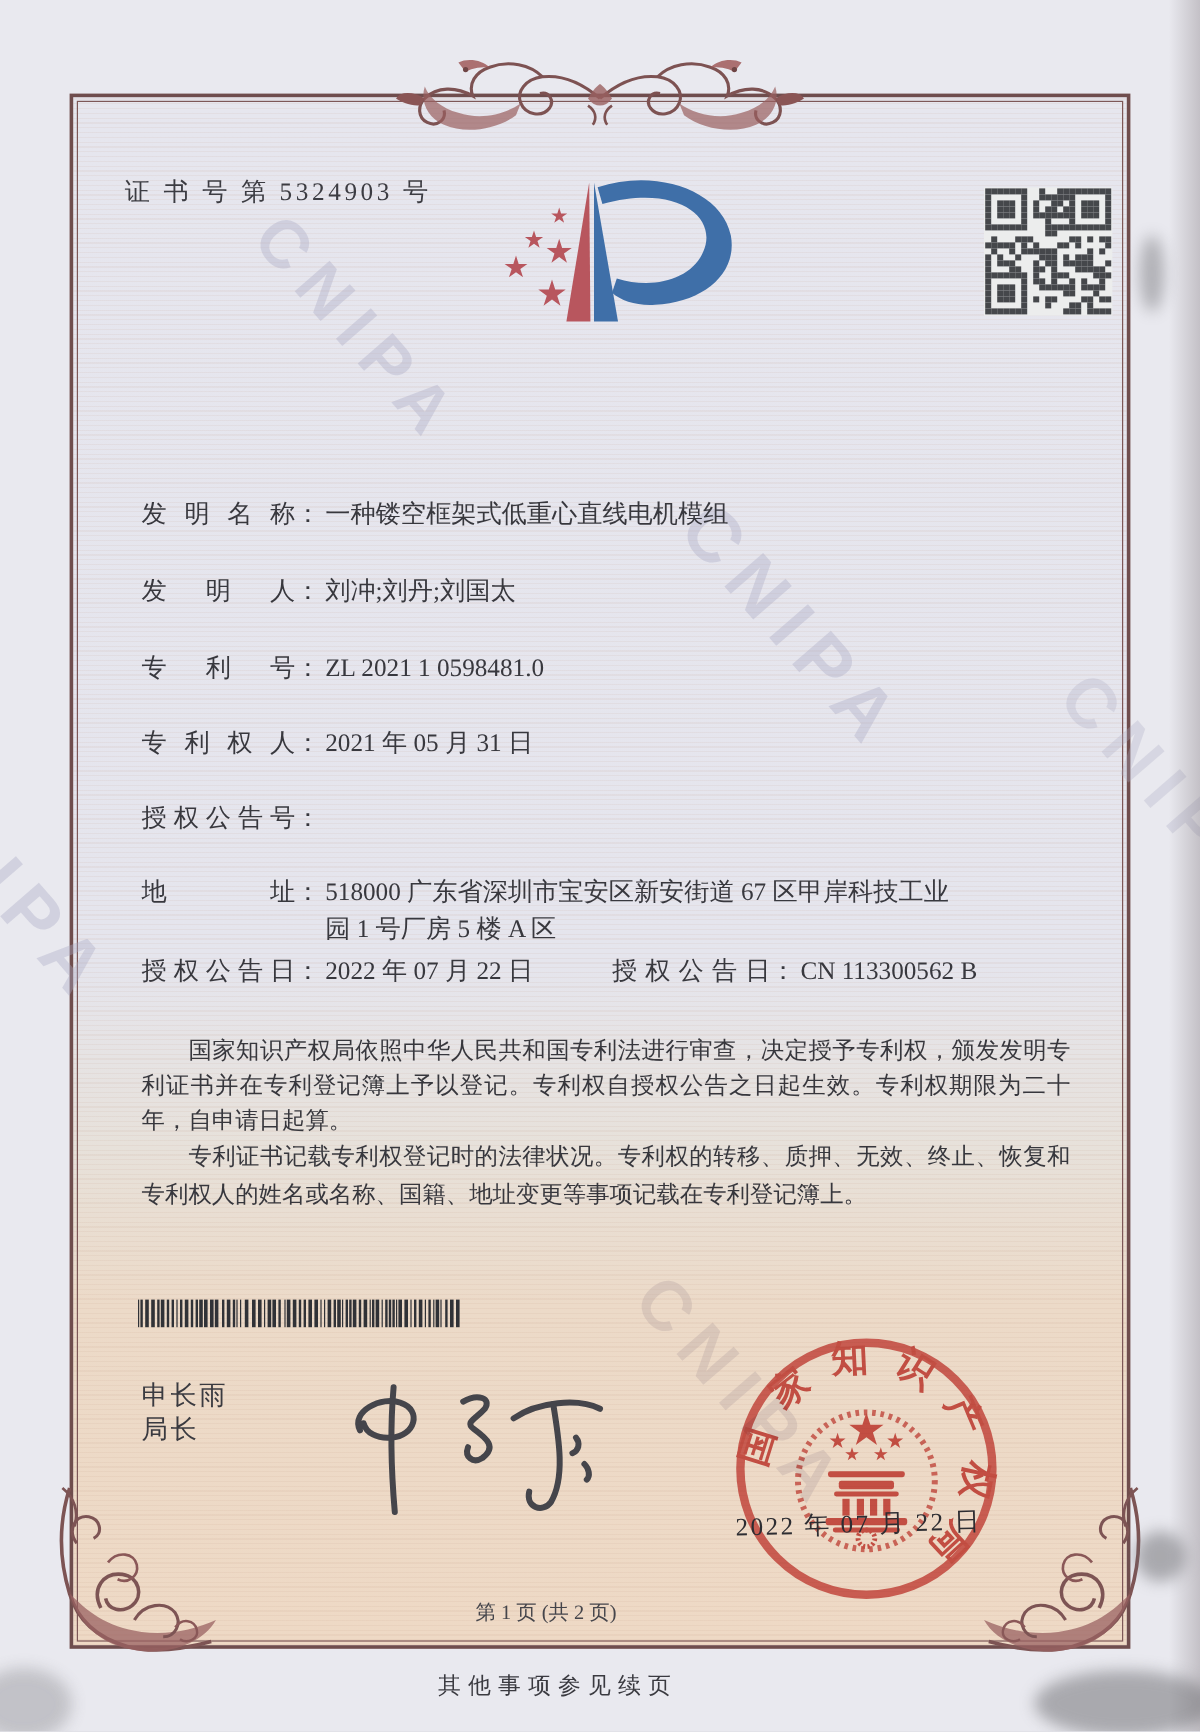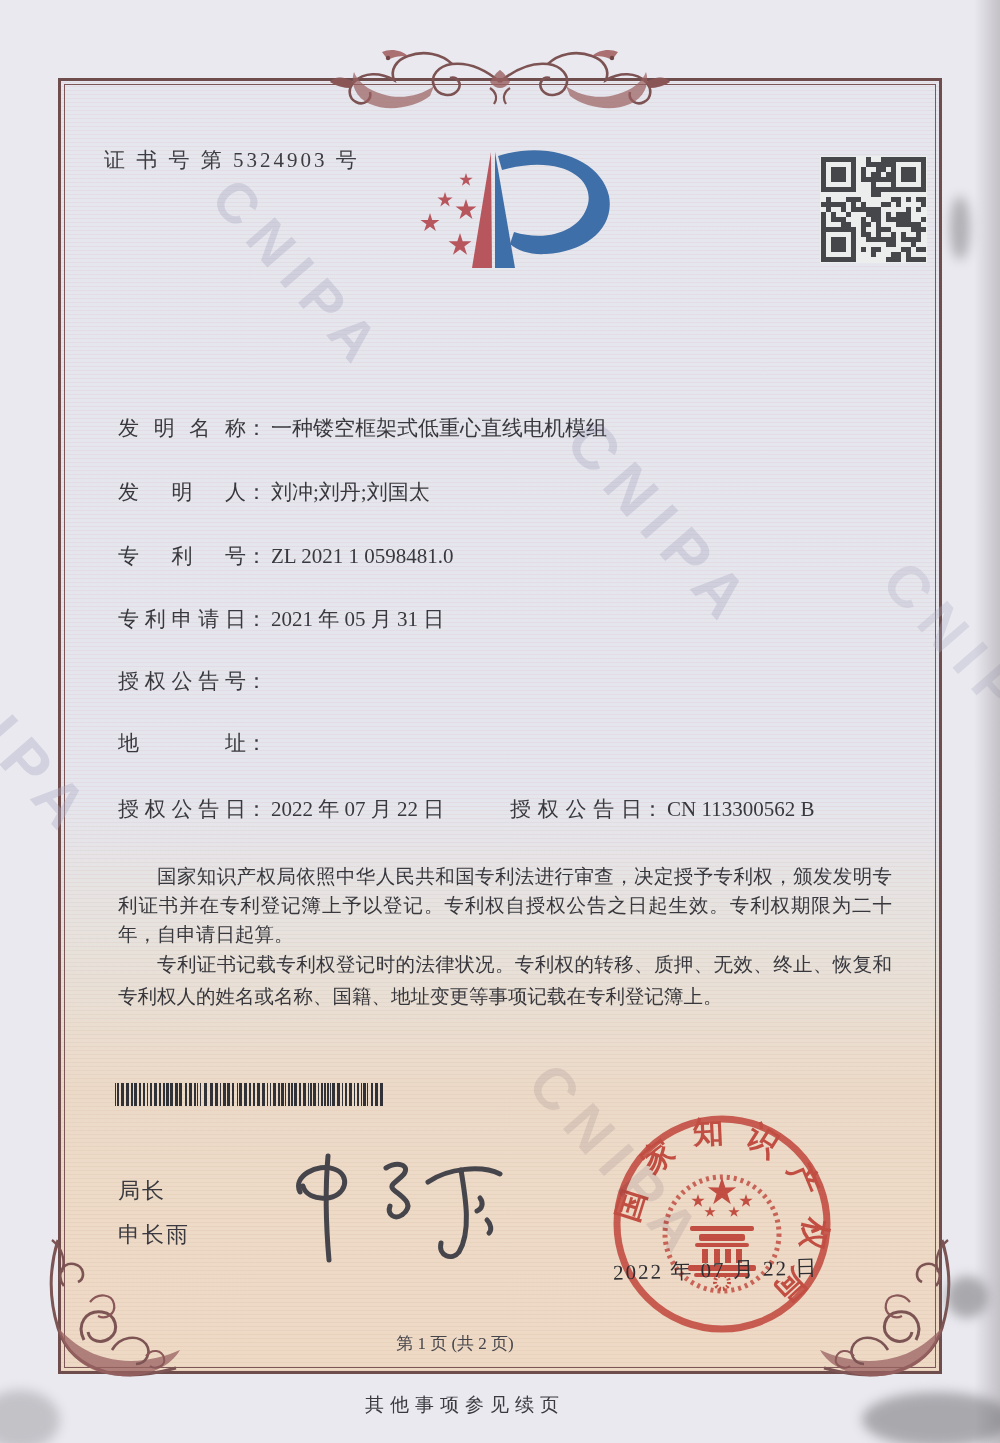--- a/index.html
+++ b/index.html
@@ -34,21 +34,21 @@
   .para{position:absolute;left:118px;width:774px;font-size:19.5px;text-align:justify;
         text-indent:2em;color:#37373d;z-index:2;}
   .p1{top:842px;line-height:29px;}
   .p2{top:929px;line-height:32px;}
   
   .barcode{position:absolute;left:115px;top:1083px;width:272px;height:23px;z-index:2;}
   .barcode span{position:absolute;top:0;height:100%;background:#303237;}
   
   .director{position:absolute;left:118px;font-size:22px;letter-spacing:2px;color:#3a3a40;
             font-family:"Liberation Sans","DejaVu Sans",sans-serif;z-index:2;}
-  .d1{top:1176px;} .d2{top:1220px;}
+  .d1{top:1176px;} .d2{top:1148px;}
   .sig{position:absolute;left:268px;top:1140px;z-index:3;}
   
   .seal{position:absolute;left:596px;top:1098px;z-index:4;mix-blend-mode:multiply;opacity:.93;}
   .seal-date{position:absolute;left:613px;top:1256px;font-size:21px;letter-spacing:2px;color:#2d2d32;
              transform:rotate(-1.5deg);z-index:5;white-space:nowrap;}
   
   .page-num{position:absolute;left:0;top:1332px;width:910px;text-align:center;font-size:17px;color:#45454b;z-index:2;}
   .foot-note{position:absolute;left:0;top:1392px;width:930px;text-align:center;font-size:19px;
              letter-spacing:6px;color:#3a3a40;z-index:2;}
   
@@ -379,31 +379,32 @@
     <span class="flabel">发明人</span>
     <span class="fcolon">：</span>
     <span class="fvalue">刘冲;刘丹;刘国太</span>
   </div>
   <div class="frow" style="top:541px;">
     <span class="flabel">专利号</span>
     <span class="fcolon">：</span>
     <span class="fvalue">ZL 2021 1 0598481.0</span>
   </div>
   <div class="frow" style="top:604px;">
-    <span class="flabel">专利申请日</span>
+    <span class="flabel">专利权人</span>
     <span class="fcolon">：</span>
     <span class="fvalue">2021 年 05 月 31 日</span>
   </div>
   <div class="frow" style="top:666px;">
     <span class="flabel">授权公告号</span>
     <span class="fcolon">：</span>
   </div>
   <div class="frow" style="top:728px;">
     <span class="flabel">地址</span>
     <span class="fcolon">：</span>
+    <span class="fvalue" style="max-width:524px;">518000  广东省深圳市宝安区新安街道 67 区甲岸科技工业园 1 号厂房 5 楼 A 区</span>
   </div>
   <div class="frow" style="top:794px;width:774px;">
     <span class="flabel">授权公告日</span>
     <span class="fcolon">：</span>
     <span class="fvalue">2022 年 07 月 22 日</span>
     <span class="fpair2">
       <span class="flabel" style="width:132px;">授权公告日</span>
       <span class="fcolon">：</span>
       <span class="fvalue">CN 113300562 B</span>
     </span>

